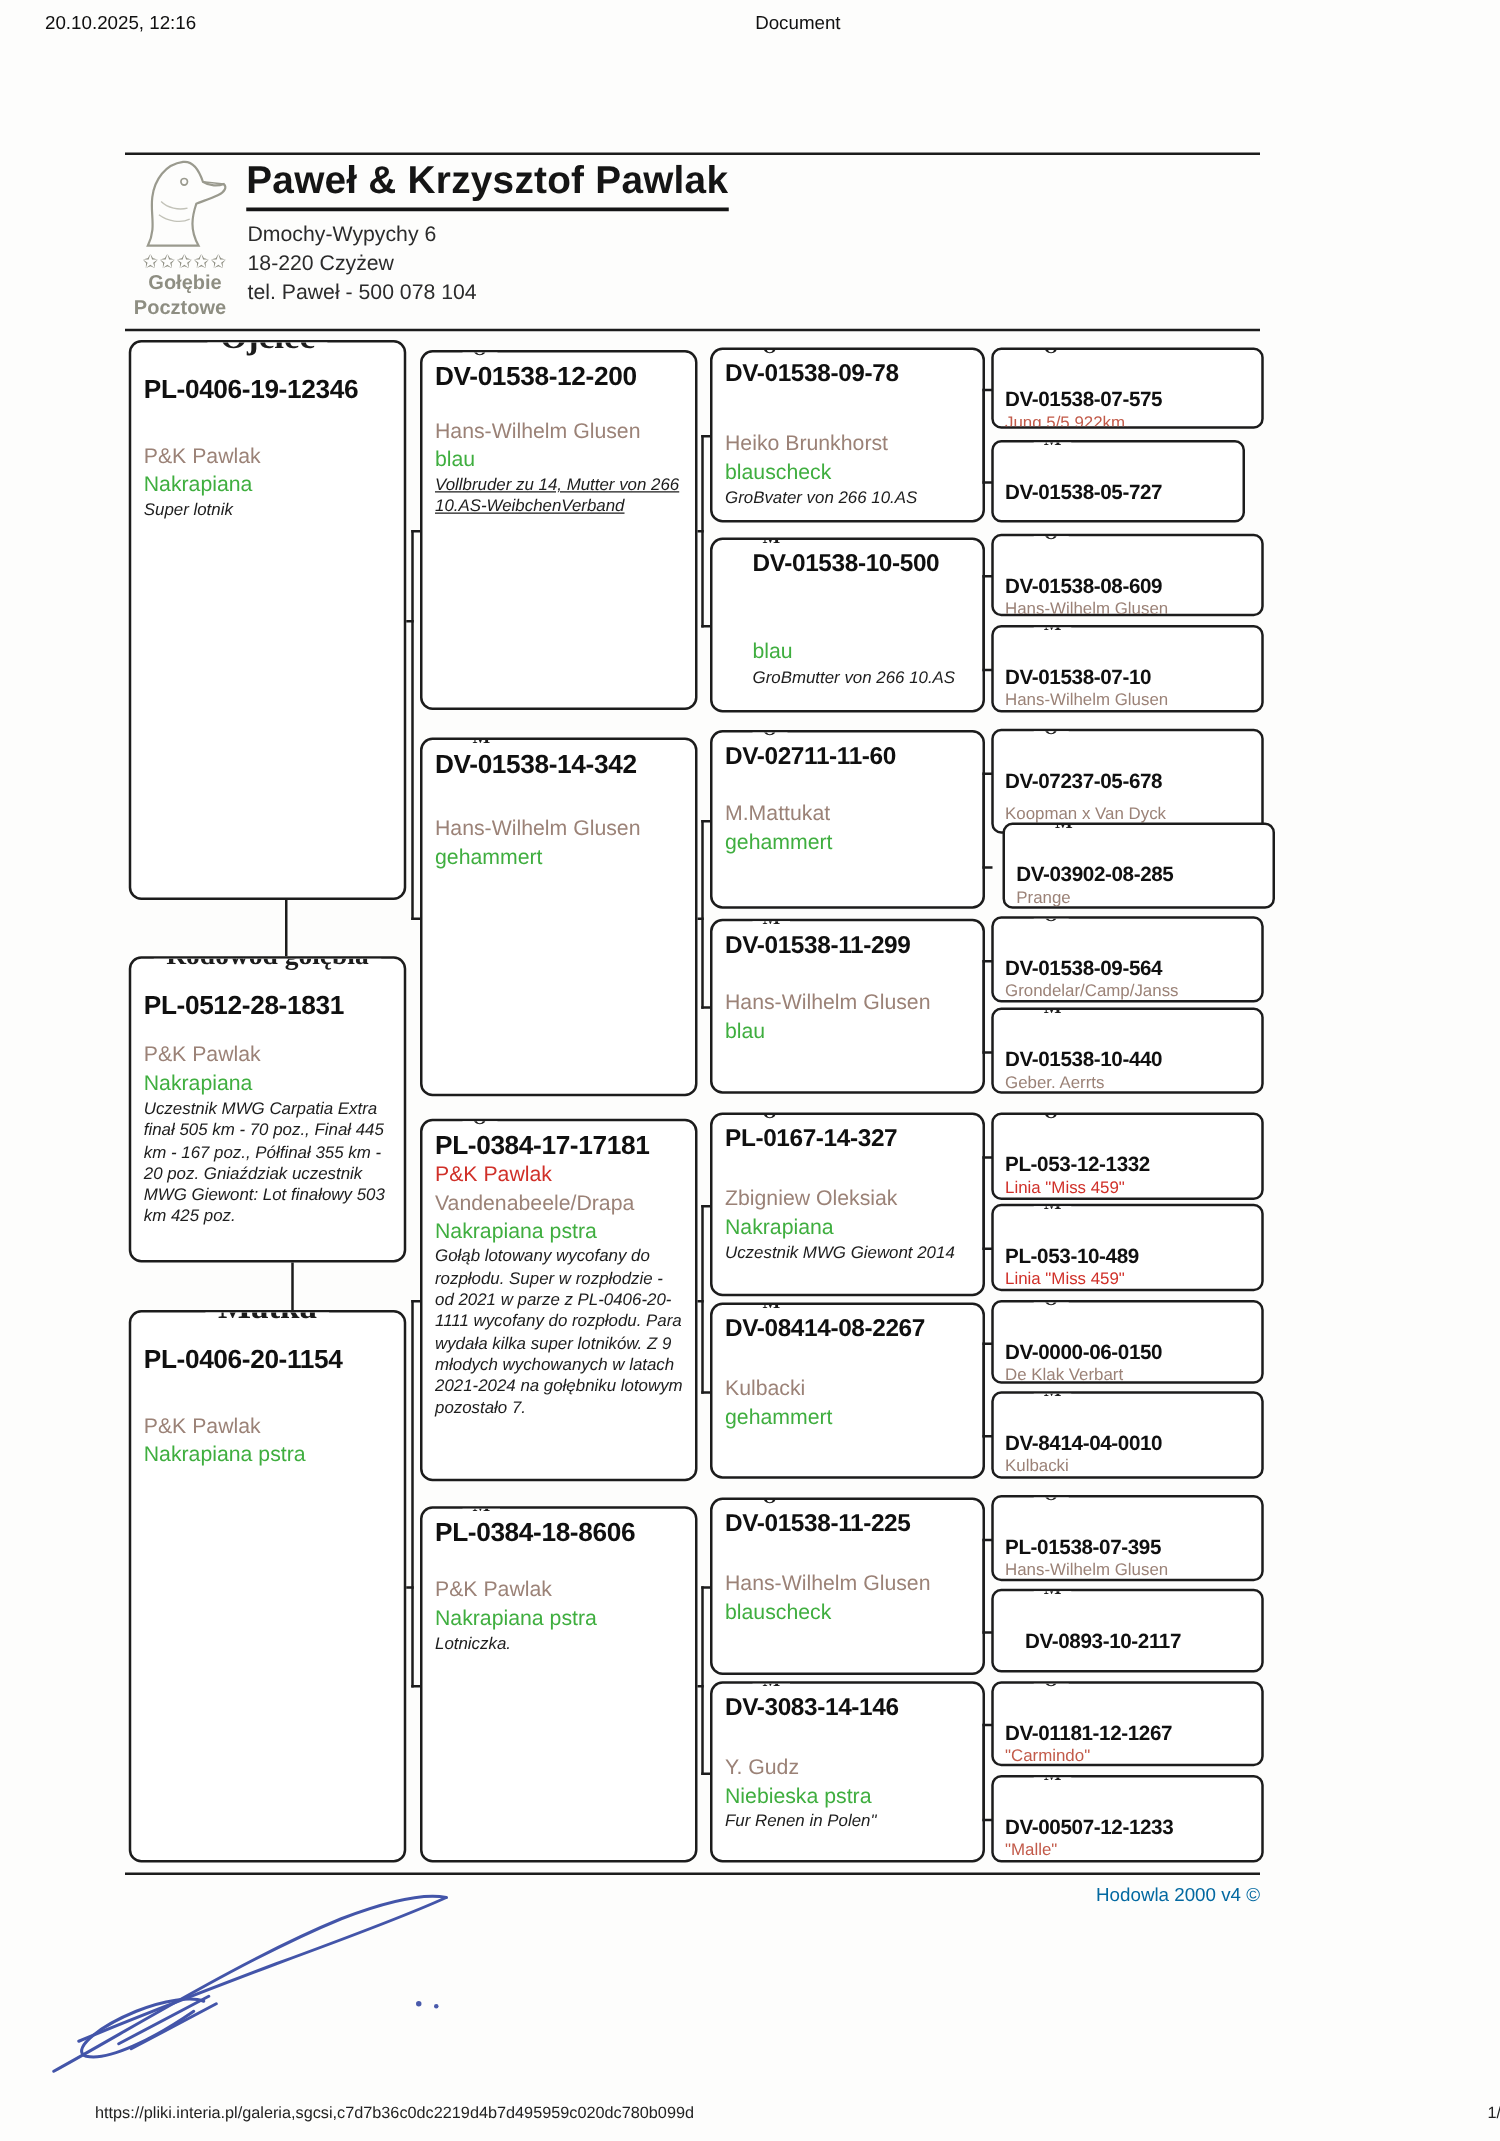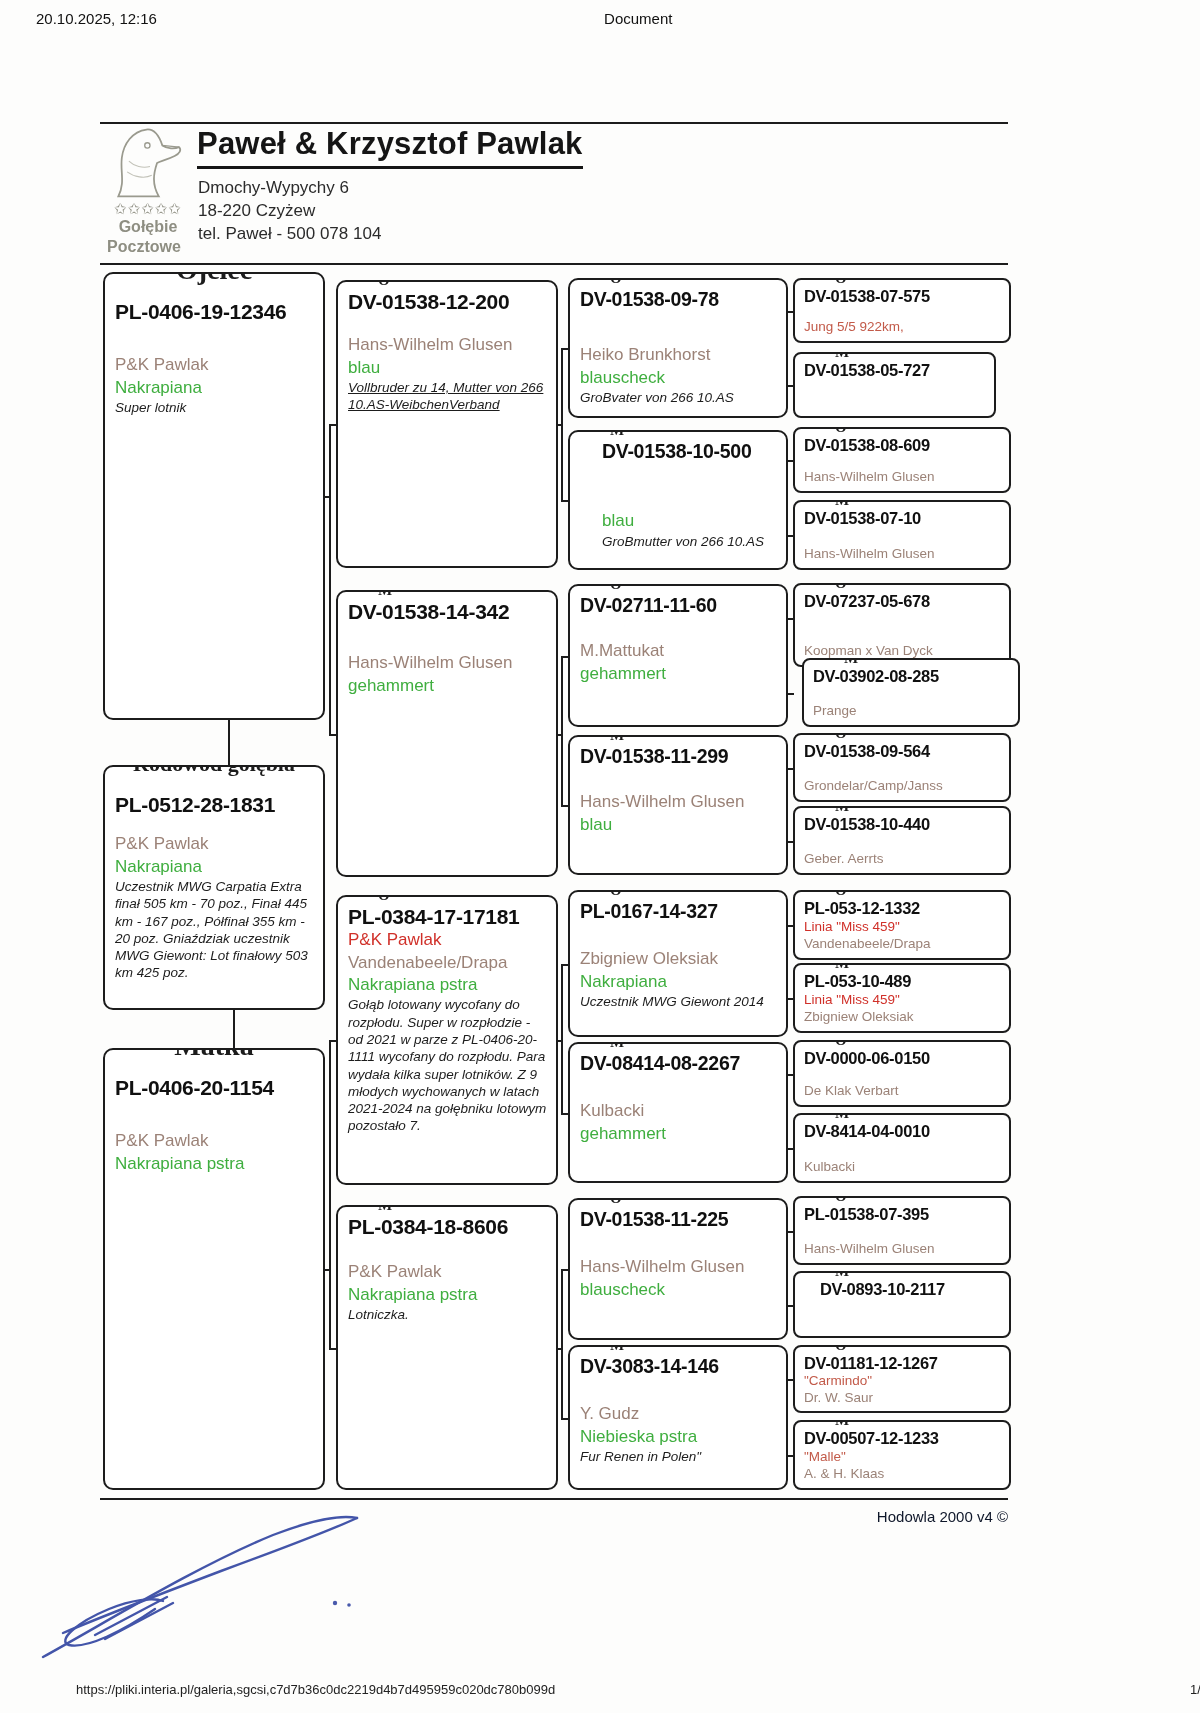--- a/index.html
+++ b/index.html
@@ -9,34 +9,34 @@
   .header-title{position:absolute;left:197px;top:126px;font-size:31px;font-weight:bold;color:#151515;border-bottom:3px solid #151515;padding-bottom:4px;letter-spacing:.2px;}
   .addr{position:absolute;left:198px;font-size:17px;color:#2b2b2b;}
   .logo-stars{position:absolute;left:98px;top:200px;width:100px;text-align:center;font-size:15px;color:#8e8e82;letter-spacing:1px;}
   .logo-word{position:absolute;width:100px;text-align:center;font-weight:bold;font-size:16px;color:#8e8e82;}
   .pbox{position:absolute;background:#ffffff;border:2px solid #1c1c1c;border-radius:10px;padding:8px 8px 6px 10px;box-sizing:border-box;overflow:hidden;}
   .pbox.g1{padding-top:26px;}
   .pbox.g4{display:flex;flex-direction:column;justify-content:space-between;border-radius:8px;padding:7px 6px 5px 9px;}
   .ring{font-weight:bold;color:#101010;letter-spacing:-.3px;line-height:1.15;white-space:nowrap;}
   .g1 .ring,.g2 .ring{font-size:21px;}
   .g3 .ring{font-size:19.5px;}
-  .g4 .ring{font-size:16.5px;}
+  .g4 .ring{font-size:16.5px;margin-top:24px;}
   .ln{line-height:1.32;}
   .g1 .ln,.g2 .ln,.g3 .ln{font-size:17px;}
   .g4 .ln{font-size:13.5px;line-height:1.25;white-space:nowrap;}
   .s-name{color:#9b8277;}
   .s-green{color:#3fae3f;}
   .s-red{color:#d03029;}
   .s-redsoft{color:#c25a49;}
   .s-info{color:#1d1d1d;font-style:italic;font-size:13.5px !important;line-height:1.28;}
   .sex-chip{position:absolute;top:-11px;left:32px;background:#fff;padding:0 8px;font-family:"Liberation Serif",serif;font-weight:bold;font-size:15px;color:#1c1c1c;line-height:1.25;}
   .title-chip{position:absolute;top:-19px;left:50%;transform:translateX(-50%);background:#fff;padding:0 10px;font-family:"Liberation Serif",serif;font-weight:bold;font-size:28px;color:#1c1c1c;white-space:nowrap;line-height:1.05;}
   .title-chip.small{font-size:22px;top:-15px;}
   .cline{position:absolute;background:#1c1c1c;}
-  .credit{position:absolute;left:100px;width:908px;text-align:right;top:1508px;font-size:15px;color:#0f172a;}
+  .credit{position:absolute;left:100px;width:908px;text-align:right;top:1508px;font-size:15px;color:#0369a1;}
   .bottom-text{position:absolute;top:1682px;font-size:13px;color:#222;margin-left:40px;}
   svg{display:block;}
 </style>
 </head>
 <body>
 
 <div class="page">
 
   <span class="topbar-text" style="left:36px;">20.10.2025, 12:16</span>
   <span class="topbar-text" style="left:50%;transform:translateX(6%);">Document</span>

